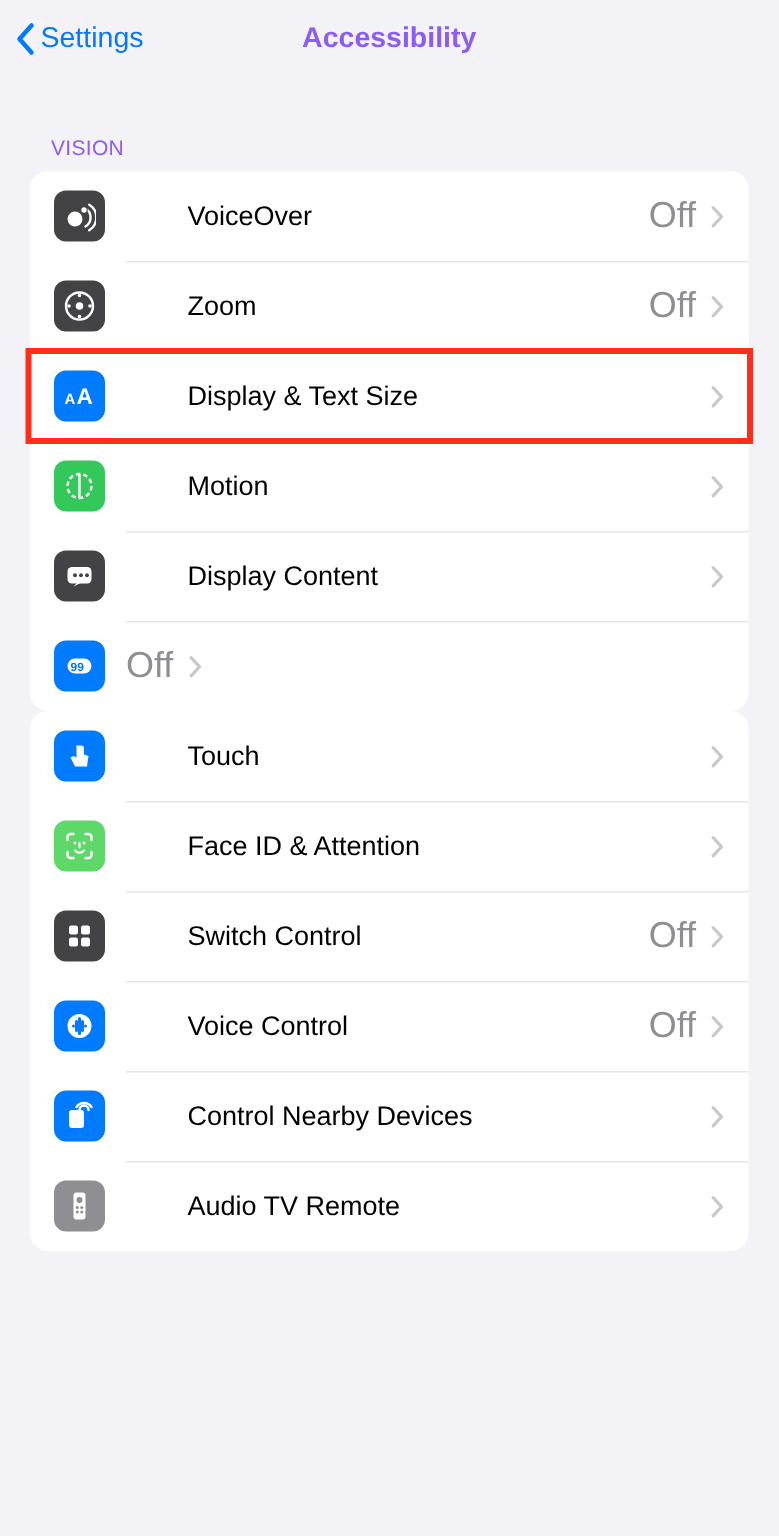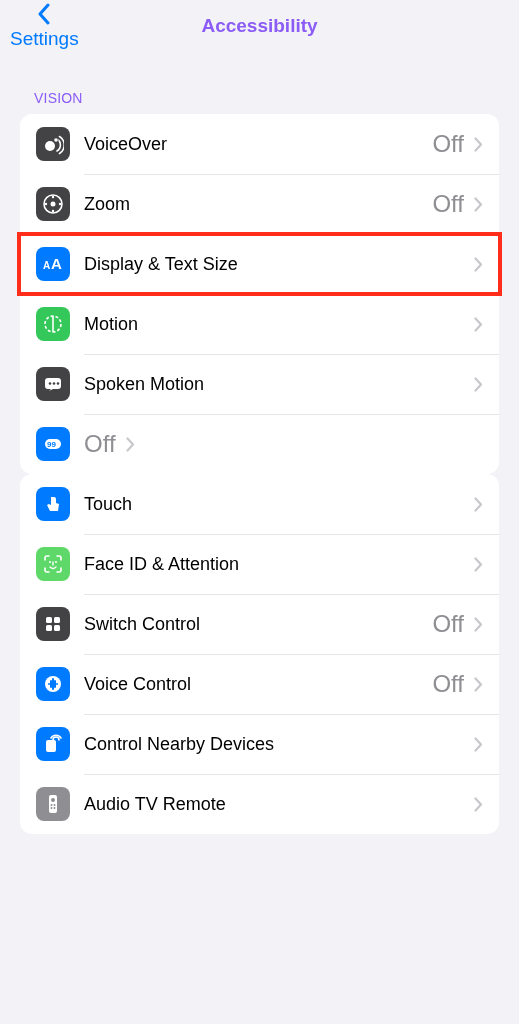--- a/index.html
+++ b/index.html
@@ -22,21 +22,20 @@
       position: relative;
       padding: 0 10px;
     }
     .back-button {
       display: flex;
       align-items: center;
       color: #007aff;
       font-size: 19px;
       cursor: pointer;
       gap: 3px;
-      flex-direction: column;
     }
     .back-chevron {
       display: inline-flex;
       align-items: center;
     }
     .navbar-title {
       position: absolute;
       left: 50%;
       transform: translateX(-50%);
       font-size: 19px;
@@ -85,20 +84,21 @@
       display: flex;
       align-items: center;
       justify-content: center;
       flex-shrink: 0;
       margin-right: 14px;
     }
     .row-label {
       flex: 1;
       font-size: 18px;
       color: #000;
+      margin-left: 41px;
     }
     .row-status {
       font-size: 24px;
       color: #8e8e93;
       margin-right: 10px;
     }
     .chevron-right {
       display: inline-flex;
       align-items: center;
     }
@@ -207,21 +207,21 @@
     <div class="row">
       <div class="icon-box bg-dark">
         <svg width="22" height="22" viewBox="0 0 22 22">
             <rect x="3" y="5" width="16" height="11" rx="3" fill="#fff"></rect>
             <path d="M7 18 L10 15 L13 15" fill="#fff"></path>
             <circle cx="8" cy="10.5" r="1.3" fill="#434345"></circle>
             <circle cx="12" cy="10.5" r="1.3" fill="#434345"></circle>
             <circle cx="16" cy="10.5" r="1.3" fill="#434345"></circle>
           </svg>
       </div>
-      <div class="row-label">Spoken Motion</div>
+      <div class="row-label">Display Content</div>
       <span class="chevron-right">
           <svg width="9" height="15" viewBox="0 0 9 15">
             <path d="M1.5 1.5 L7 7.5 L1.5 13.5" stroke="#c7c7cc" stroke-width="2.2" fill="none" stroke-linecap="round" stroke-linejoin="round"></path>
           </svg>
         </span>
     </div>
 
     <div class="row">
       <div class="icon-box bg-blue">
         <svg width="22" height="22" viewBox="0 0 22 22">

